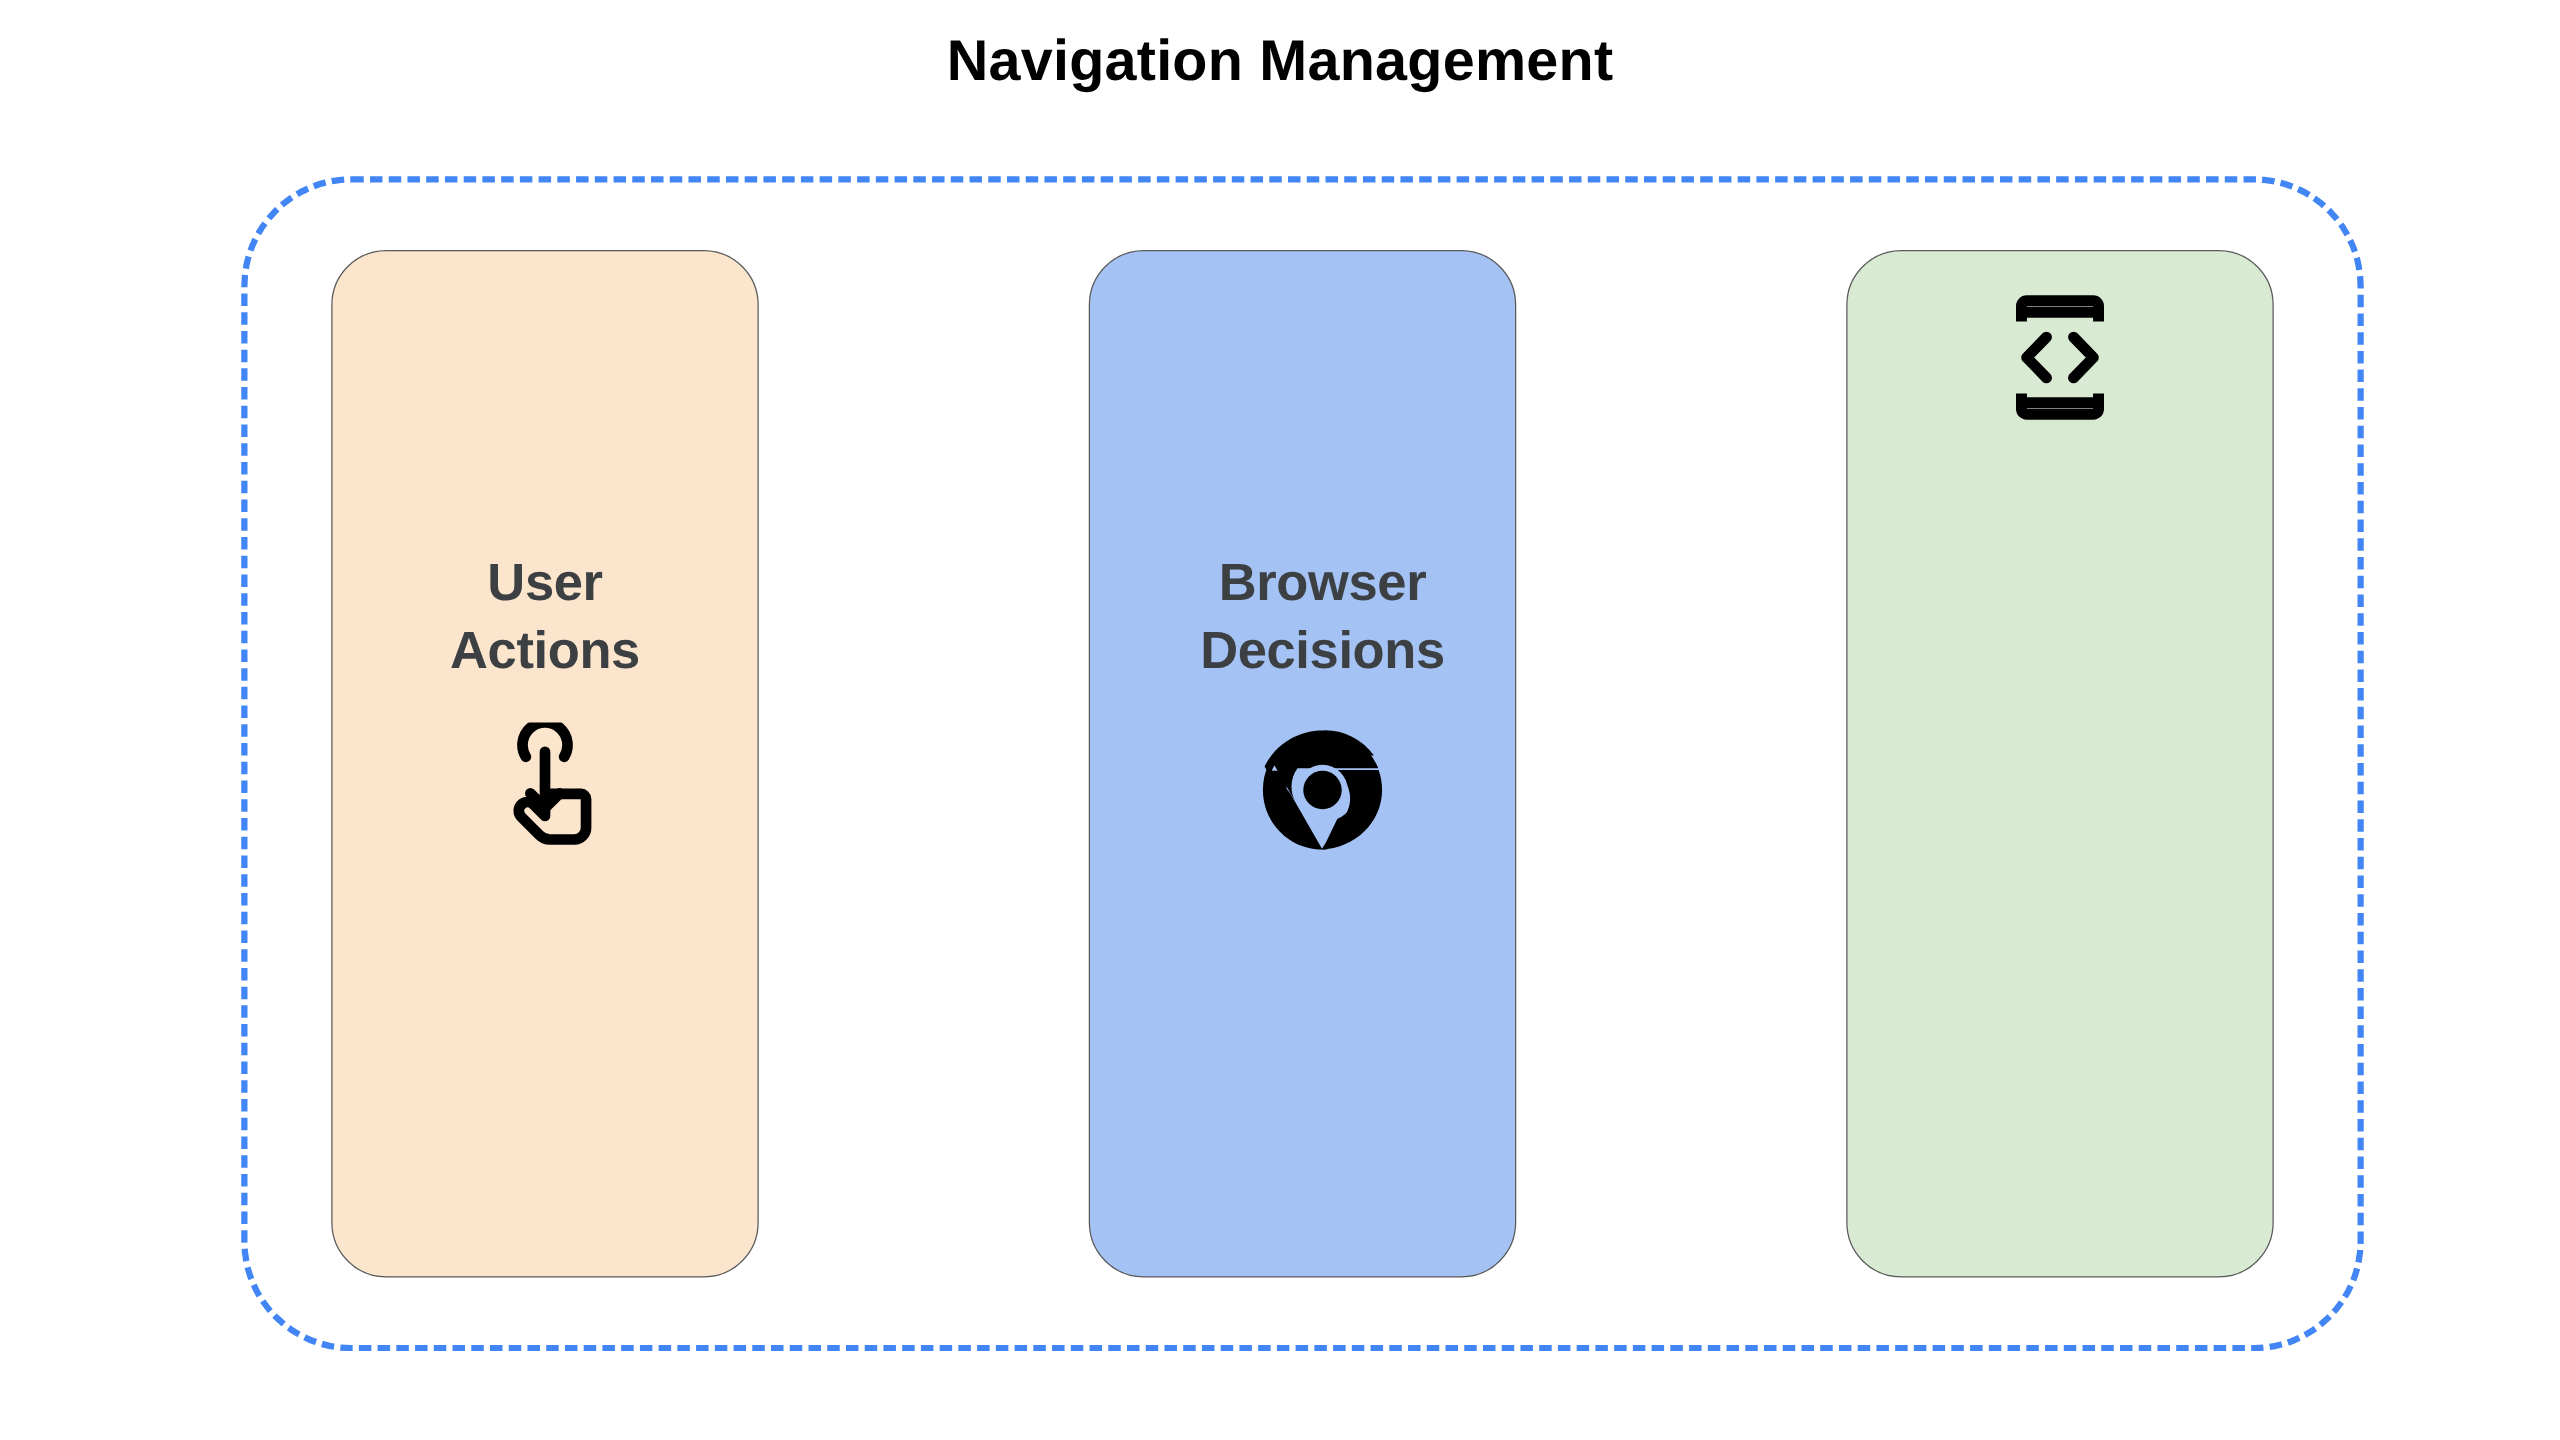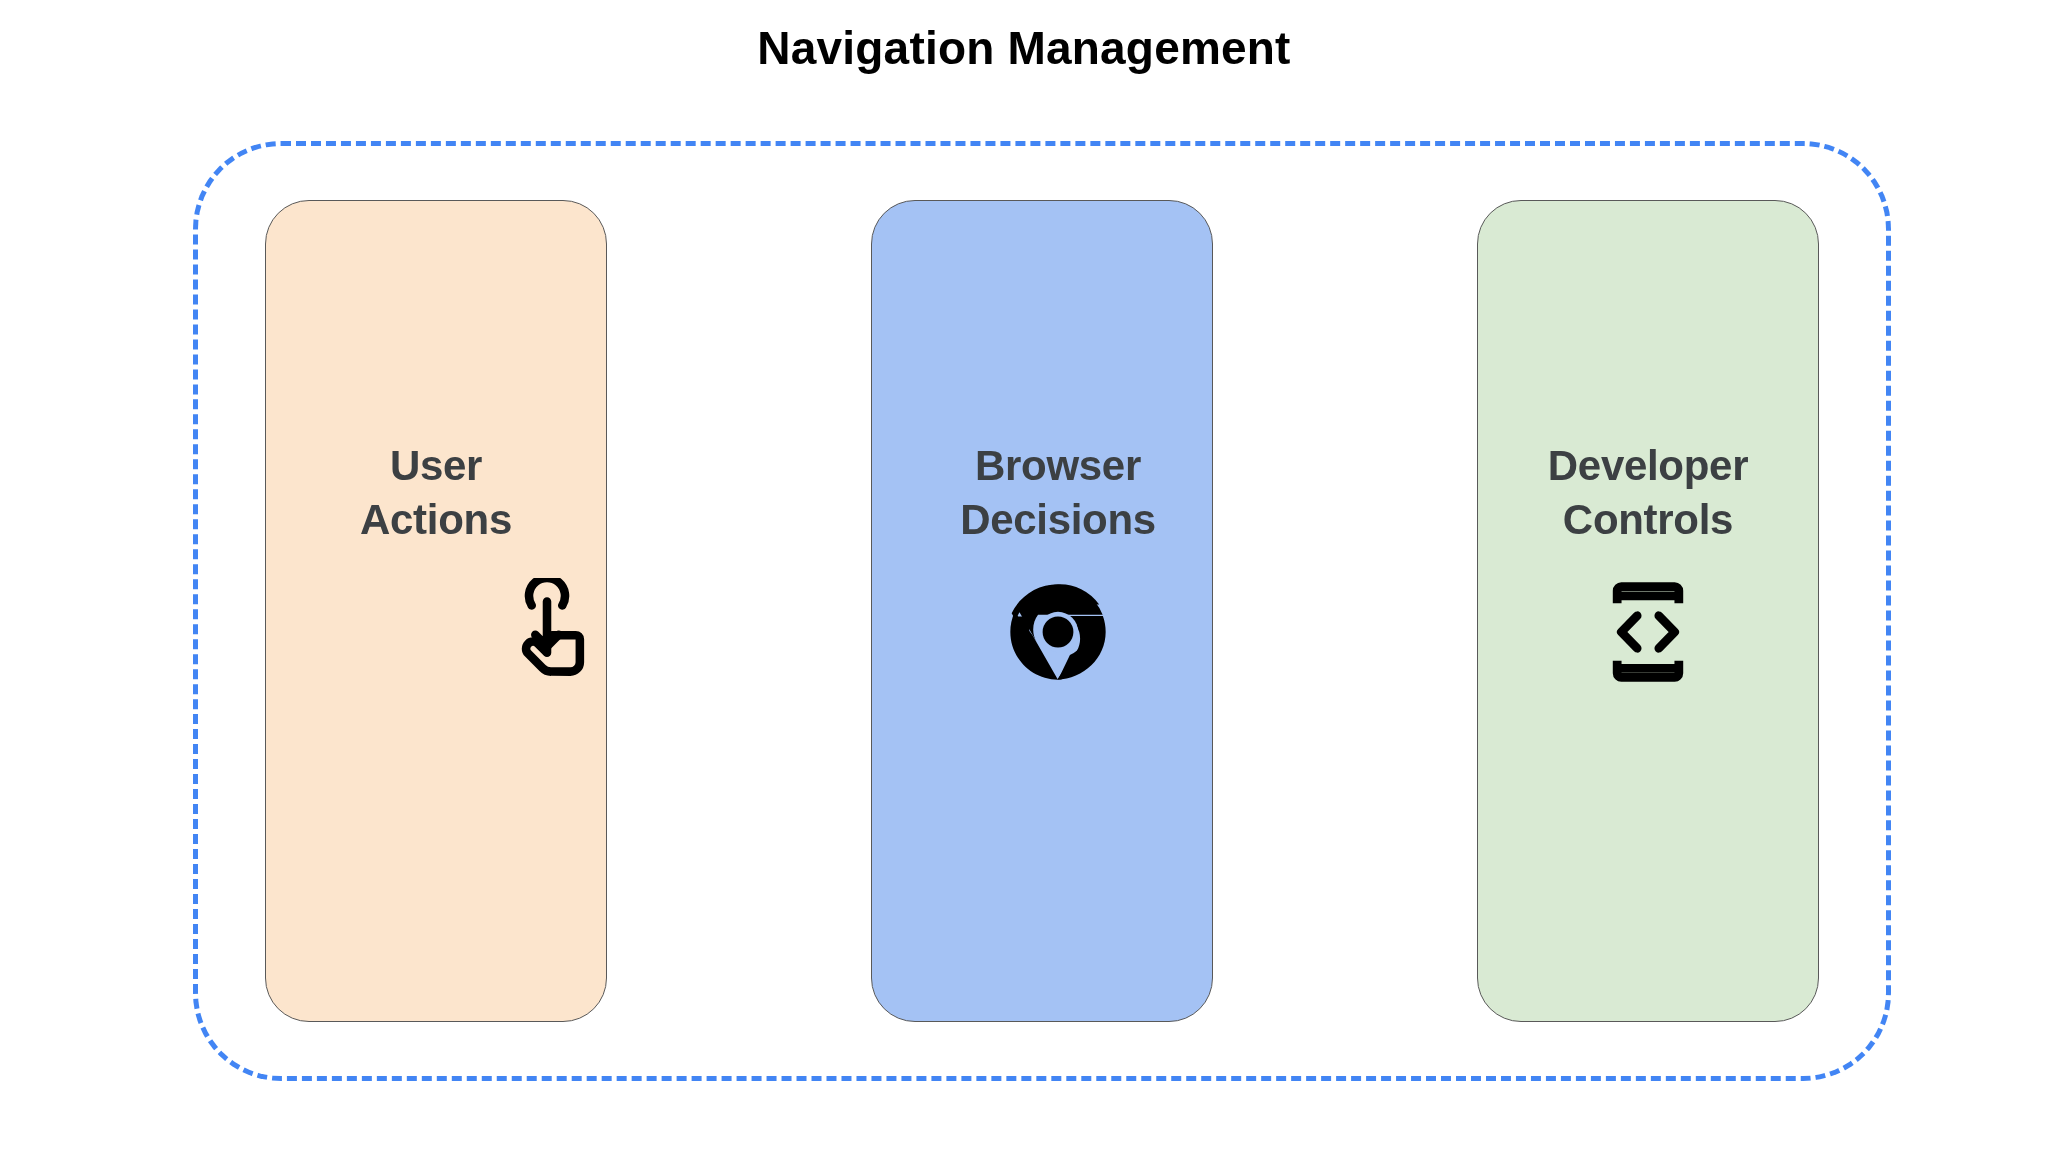--- a/index.html
+++ b/index.html
@@ -98,21 +98,21 @@
 </style>
 </head>
 <body style="background: rgb(255, 255, 255);">
 
 <div class="page-title" style="color: rgb(0, 0, 0);">Navigation Management</div>
 
 <div class="group-boundary" style="border-color: rgb(66, 133, 244); border-style: dashed;"></div>
 
 <div class="card-row">
 
-  <div class="card" id="card-0" style="background: rgb(252, 229, 205); border-color: rgb(89, 89, 89); align-items: flex-end;">
+  <div class="card" id="card-0" style="background: rgb(252, 229, 205); border-color: rgb(89, 89, 89);">
     <div class="card-label" style="color: rgb(60, 64, 67);">User
 Actions</div>
     <div class="card-icon">
 
       <svg width="108" height="108" viewBox="0 0 24 24" fill="none" stroke="#000000" stroke-width="1.9" stroke-linecap="round" stroke-linejoin="round">
         <path d="M8.6 6.1a4 4 0 1 1 6.8 0"></path>
         <path d="M12 5.2 L12 15.2 M12 15.2 L9.4 12.6 M12 15.2 L14.6 12.6" stroke-width="1.9" fill="none"></path>
         <path d="M12 14.4 L12 16.6 L10.0 14.6 A1.55 1.55 0 0 0 7.8 16.8 L11.0 20.0
                  A2.6 2.6 0 0 0 12.9 20.8 L17.2 20.8 A2.1 2.1 0 0 0 19.3 18.7
                  L19.3 13.6 A0.9 0.9 0 0 0 18.4 12.7 L13.1 12.7"></path>
@@ -146,22 +146,20 @@
                    c0-2.6-.45-5.1-1.28-7.4Z"></path>
 
           <circle cx="24" cy="24" r="9.3" fill="#a4c2f4"></circle>
           <circle cx="24" cy="24" r="7.1" fill="#000000"></circle>
         </g>
       </svg>
     </div>
   </div>
 
   <div class="card" id="card-2" style="background: rgb(217, 234, 211); border-color: rgb(89, 89, 89);">
-    <div class="card-label" style="color: rgb(60, 64, 67);">Developer
-Controls</div>
     <div class="card-icon">
 
       <svg width="100" height="112" viewBox="0 0 24 26" fill="none" stroke="#000000" stroke-width="2.1" stroke-linecap="butt" stroke-linejoin="miter">
         <path d="M4.6 6.1 V3.1 A1 1 0 0 1 5.6 2.1 H18.4 A1 1 0 0 1 19.4 3.1 V6.1"></path>
         <path d="M4.6 4.3 H19.4"></path>
         <path d="M4.6 19.9 V22.9 A1 1 0 0 0 5.6 23.9 H18.4 A1 1 0 0 0 19.4 22.9 V19.9"></path>
         <path d="M4.6 21.7 H19.4"></path>
         <path d="M9.4 9.1 L5.6 13.0 L9.4 16.9" stroke-linecap="round" stroke-linejoin="round"></path>
         <path d="M14.6 9.1 L18.4 13.0 L14.6 16.9" stroke-linecap="round" stroke-linejoin="round"></path>
       </svg>

